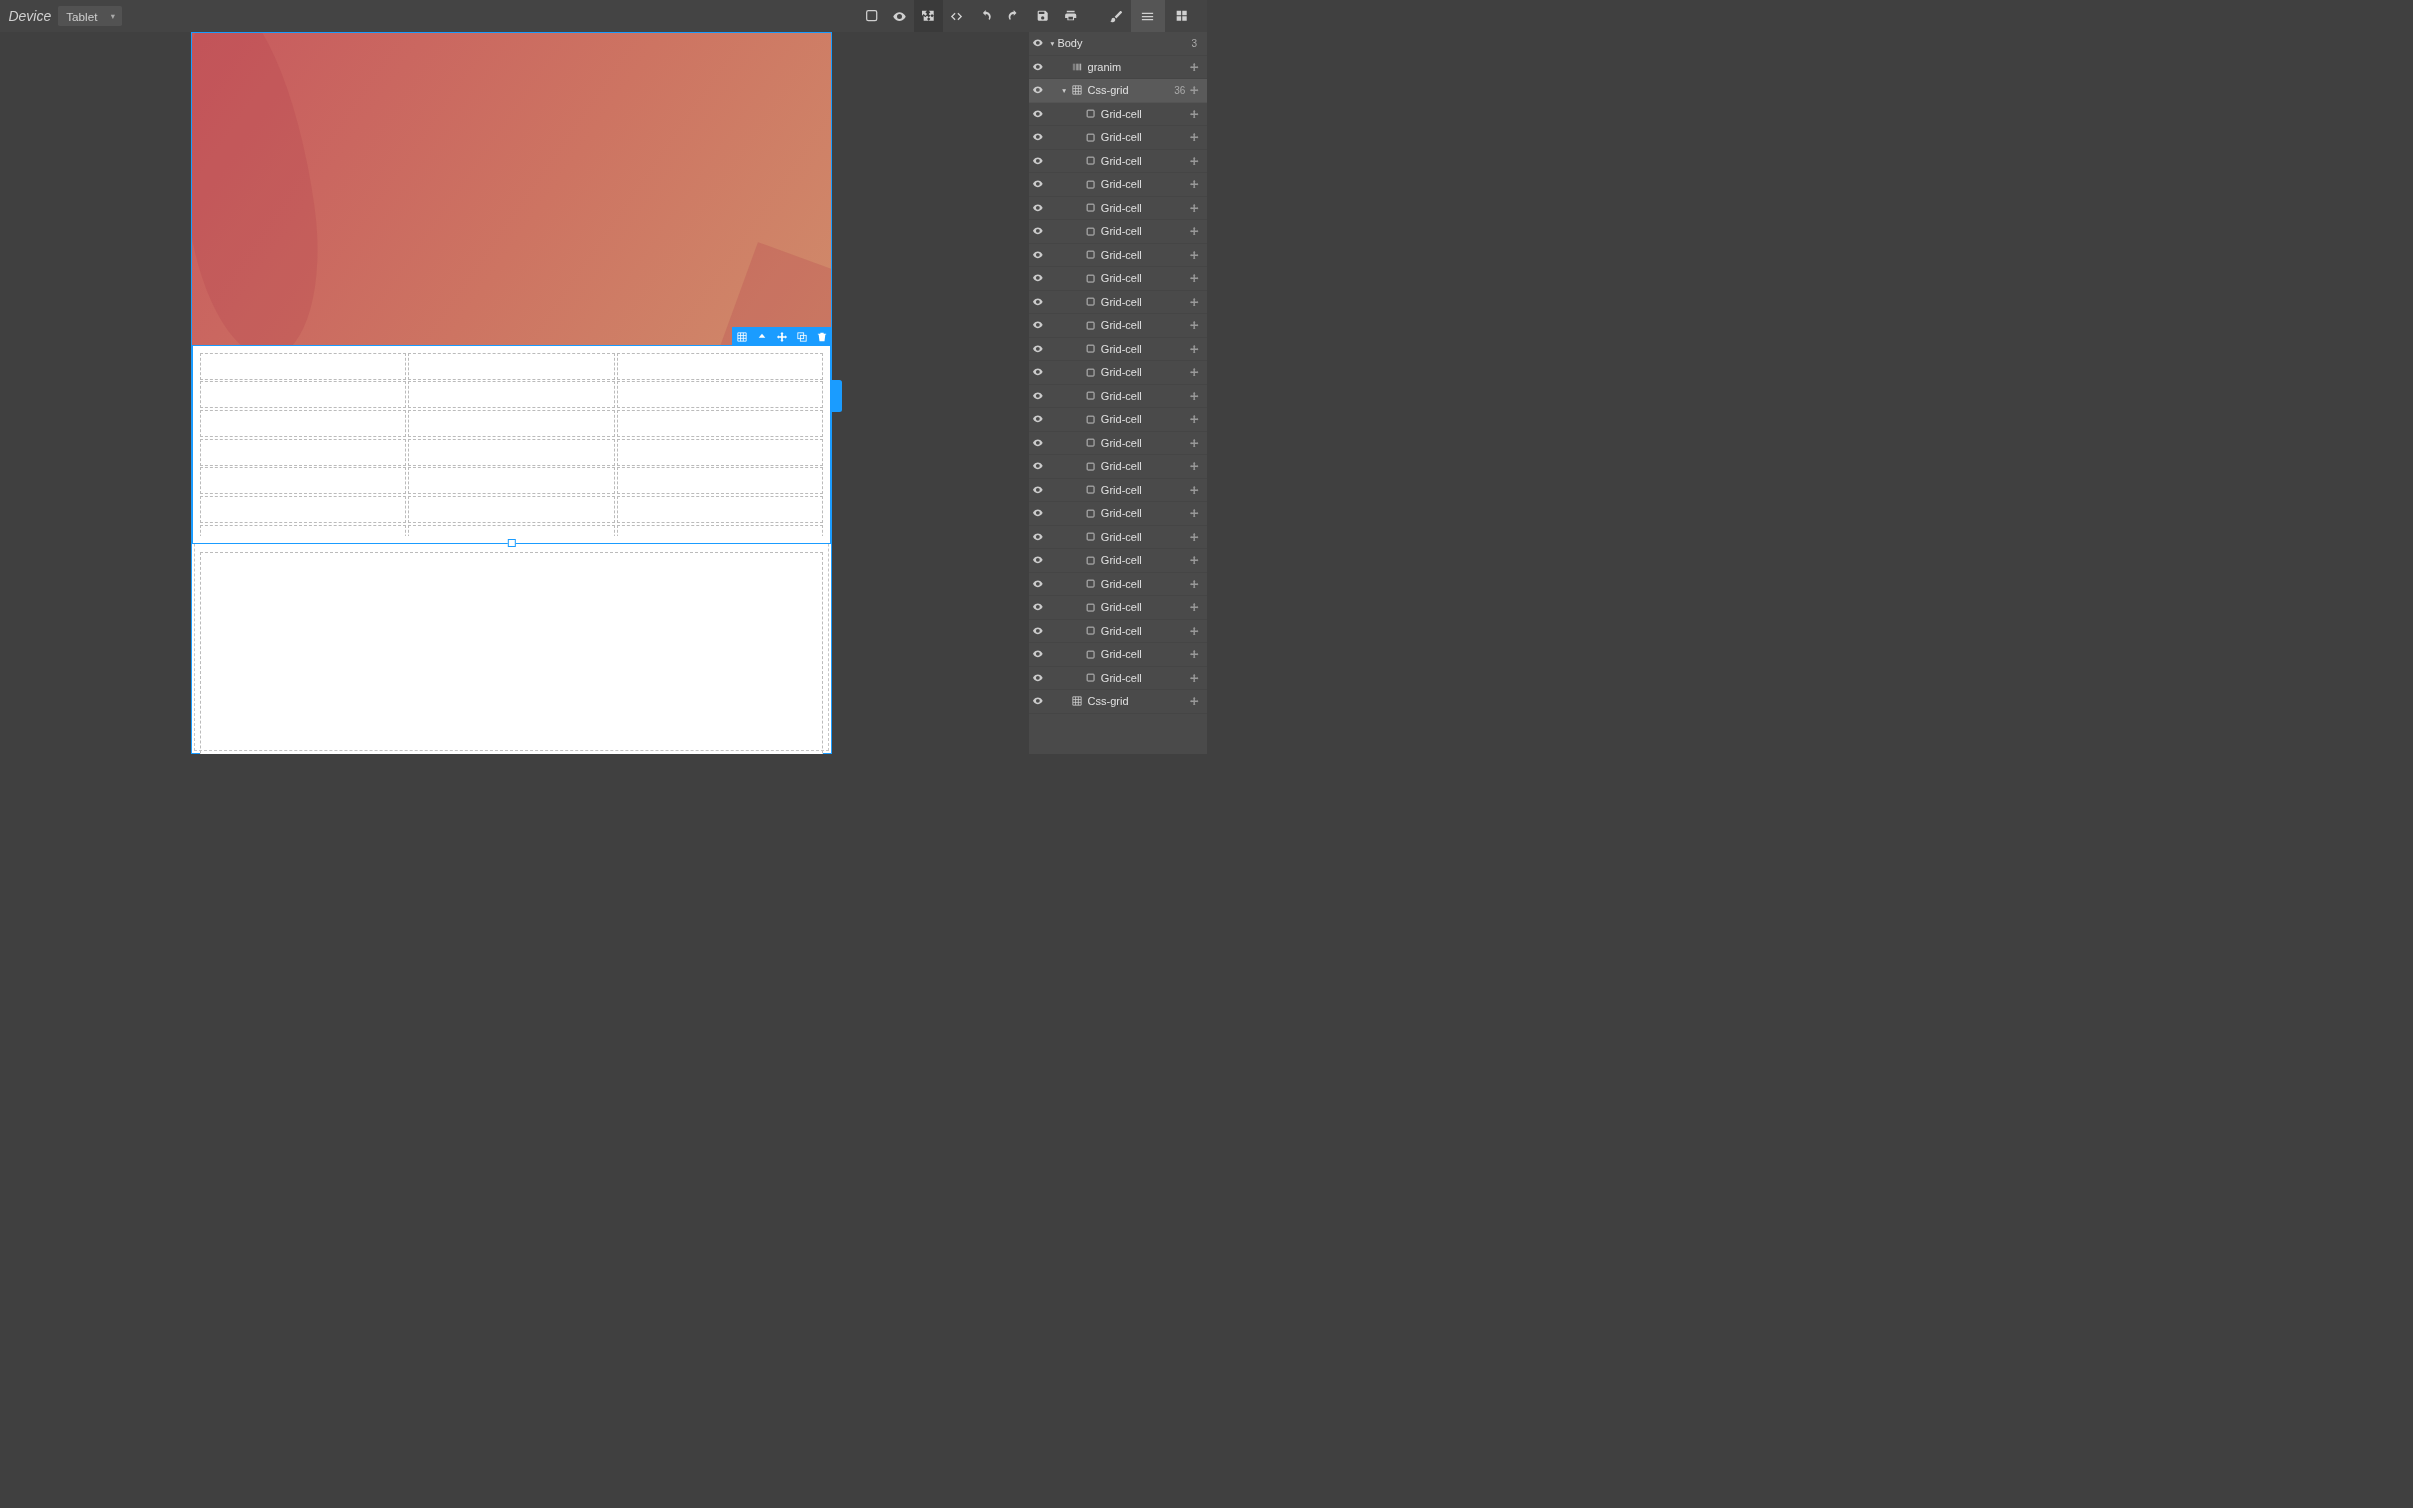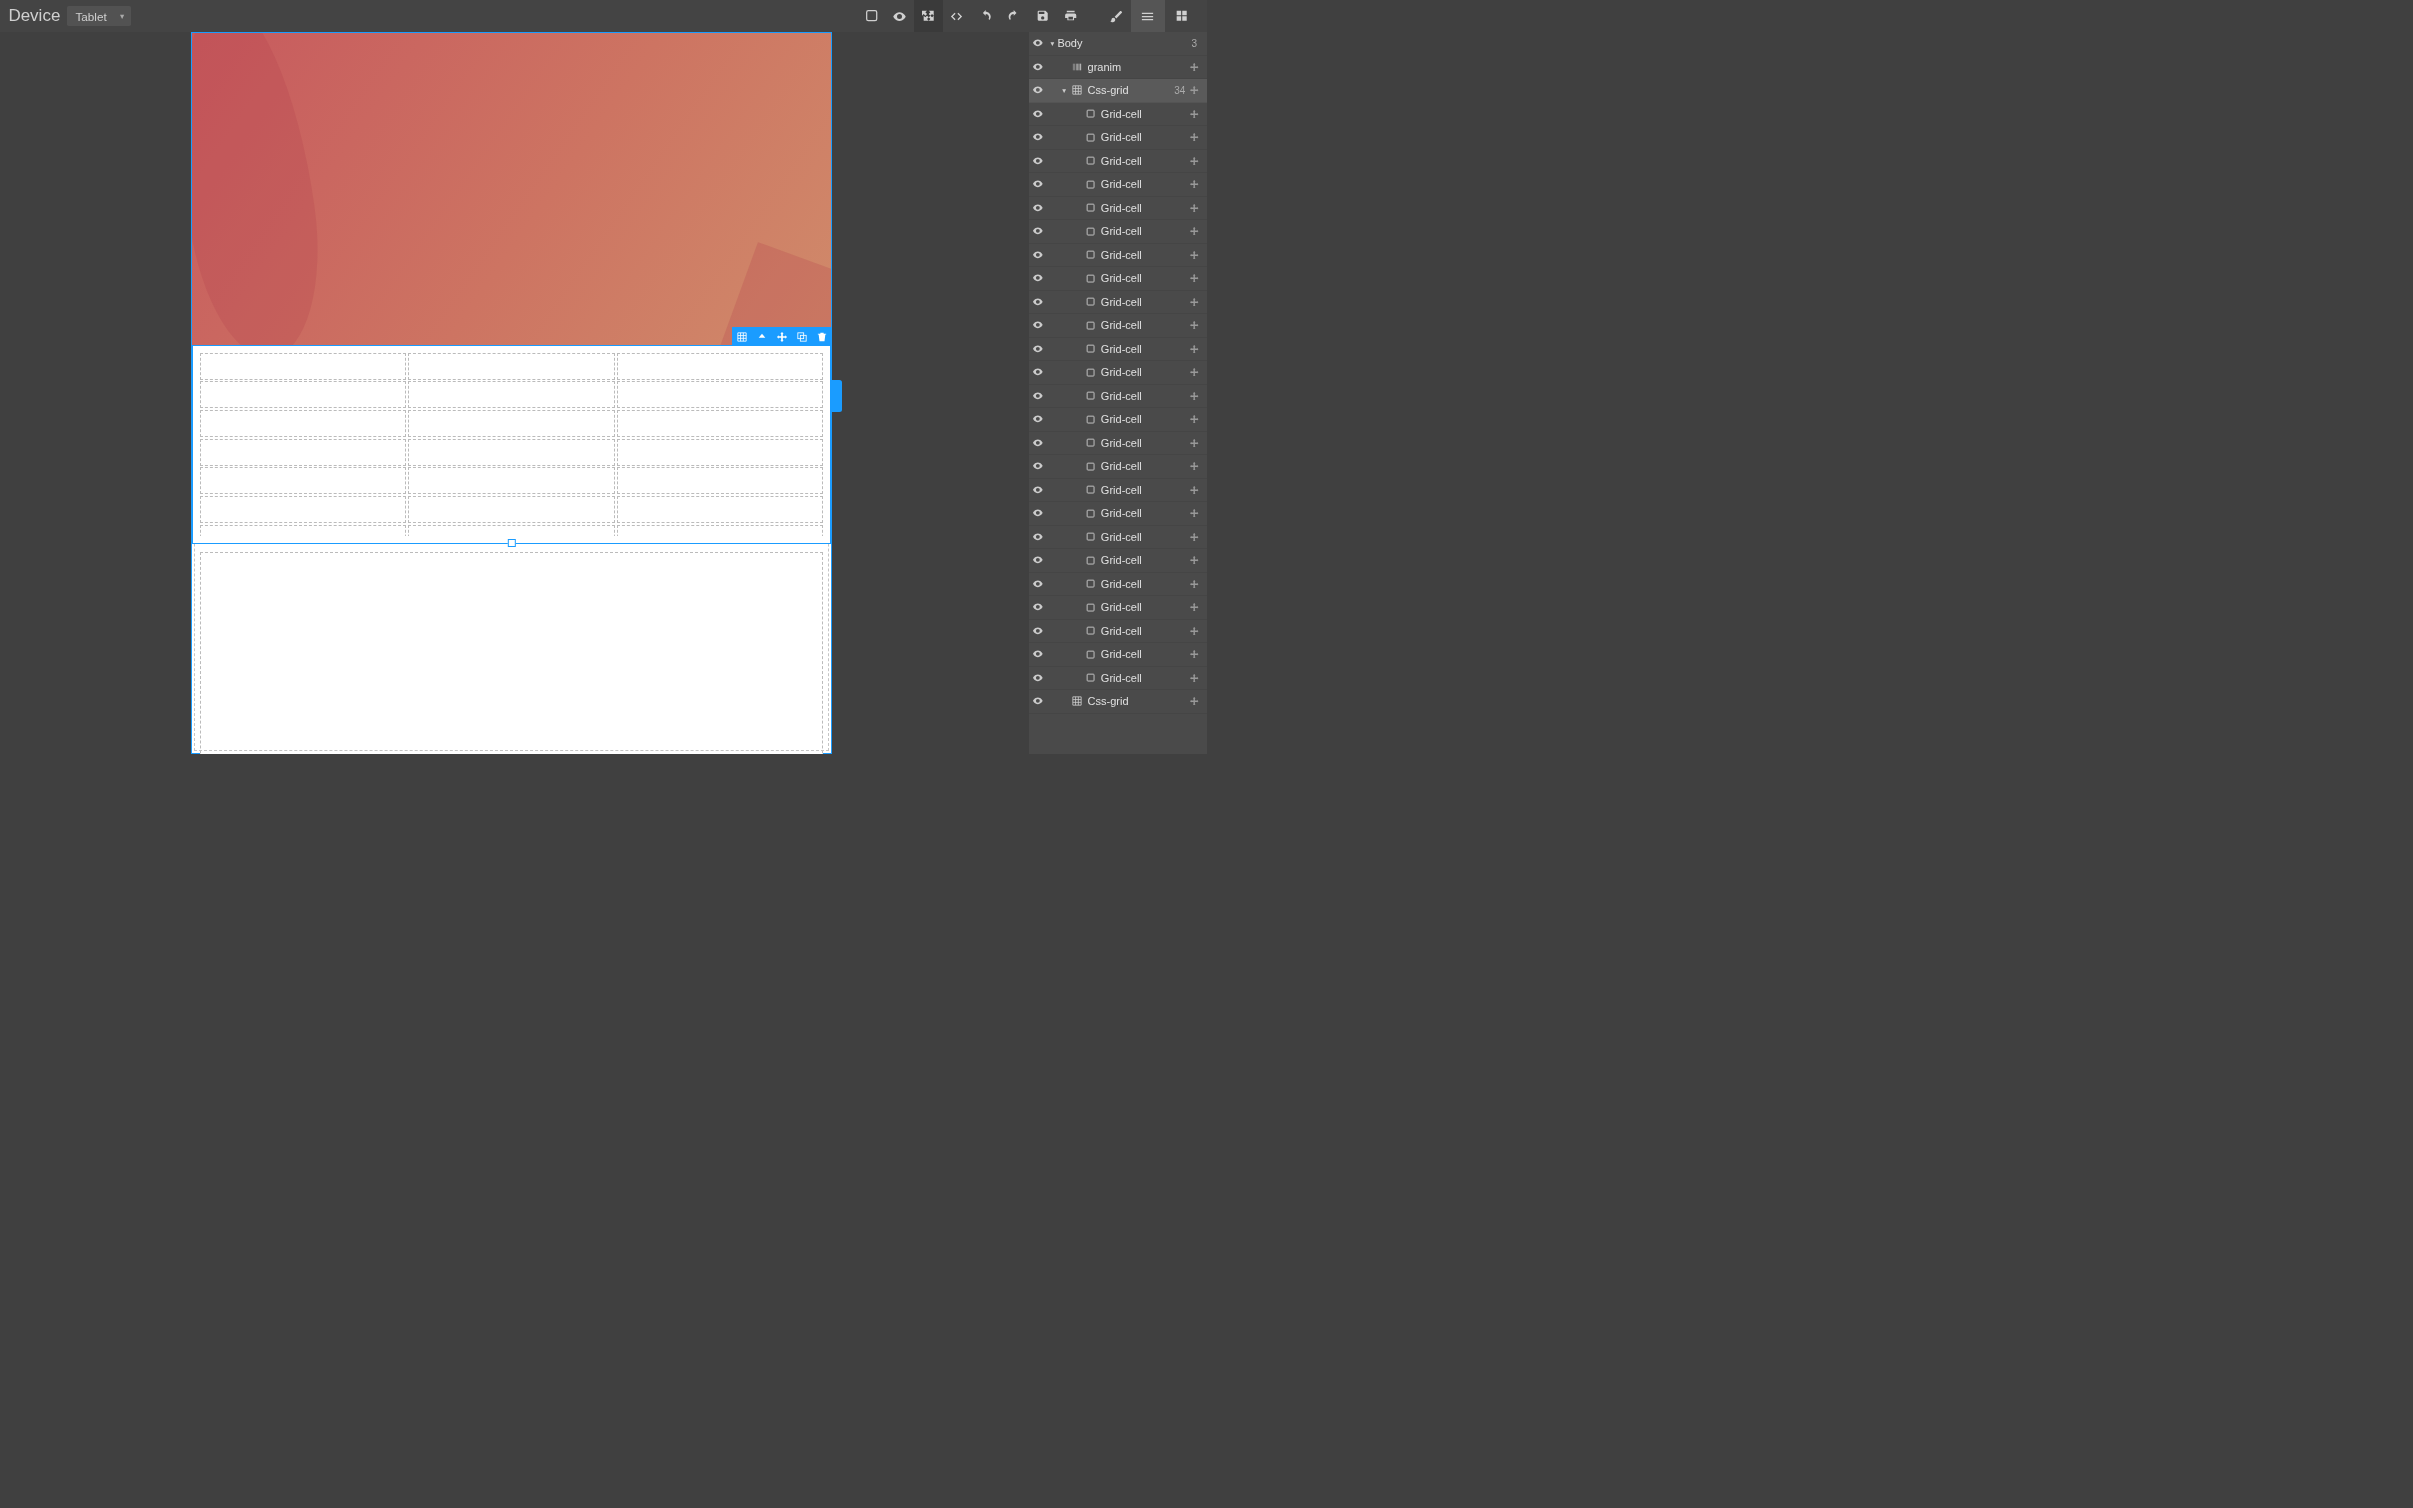--- a/index.html
+++ b/index.html
@@ -22,21 +22,22 @@
       padding: 0 8.4px;
       justify-content: space-between;
     }
     .toolbar-left {
       display: flex;
       align-items: center;
       gap: 6.7px;
     }
     .device-label {
       color: #d0d0d0;
-      font-size: 17px;
+      font-size: 14px;
+      font-style: italic;
     }
     .device-select {
       background: #525252;
       border: none;
       color: #d0d0d0;
       padding: 3.4px 23.5px 3.4px 8.4px;
       font-size: 11.7px;
       appearance: none;
       border-radius: 1.7px;
       position: relative;
@@ -449,21 +450,21 @@
             </svg>
           </span>
           <span style="width:11.7px;flex-shrink:0"></span>
           <span class="caret">▾</span>
           <span class="type-icon">
             <svg width="10" height="10" viewBox="0 0 12 12">
               <path stroke="currentColor" stroke-width="1" fill="none" d="M1 1h10v10H1zM1 4.3h10M1 7.6h10M4.3 1v10M7.6 1v10"></path>
             </svg>
           </span>
           <span class="layer-label">Css-grid</span>
-          <span class="layer-count">34</span>
+          <span class="layer-count">36</span>
           <span class="drag-icon">
             <svg width="8.4" height="8.4" viewBox="0 0 12 12">
               <path fill="currentColor" d="M6 0l2 2H7v3h3V4l2 2-2 2V7H7v3h1l-2 2-2-2h1V7H2v1L0 6l2-2v1h3V2H4l2-2z"></path>
             </svg>
           </span>
         </div>
         <div class="layer-row">
           <span class="vis-icon">
             <svg width="11.7" height="11.7" viewBox="0 0 24 24">
               <path fill="currentColor" d="M12 5c-7 0-10 7-10 7s3 7 10 7 10-7 10-7-3-7-10-7zm0 11a4 4 0 110-8 4 4 0 010 8z"></path>

